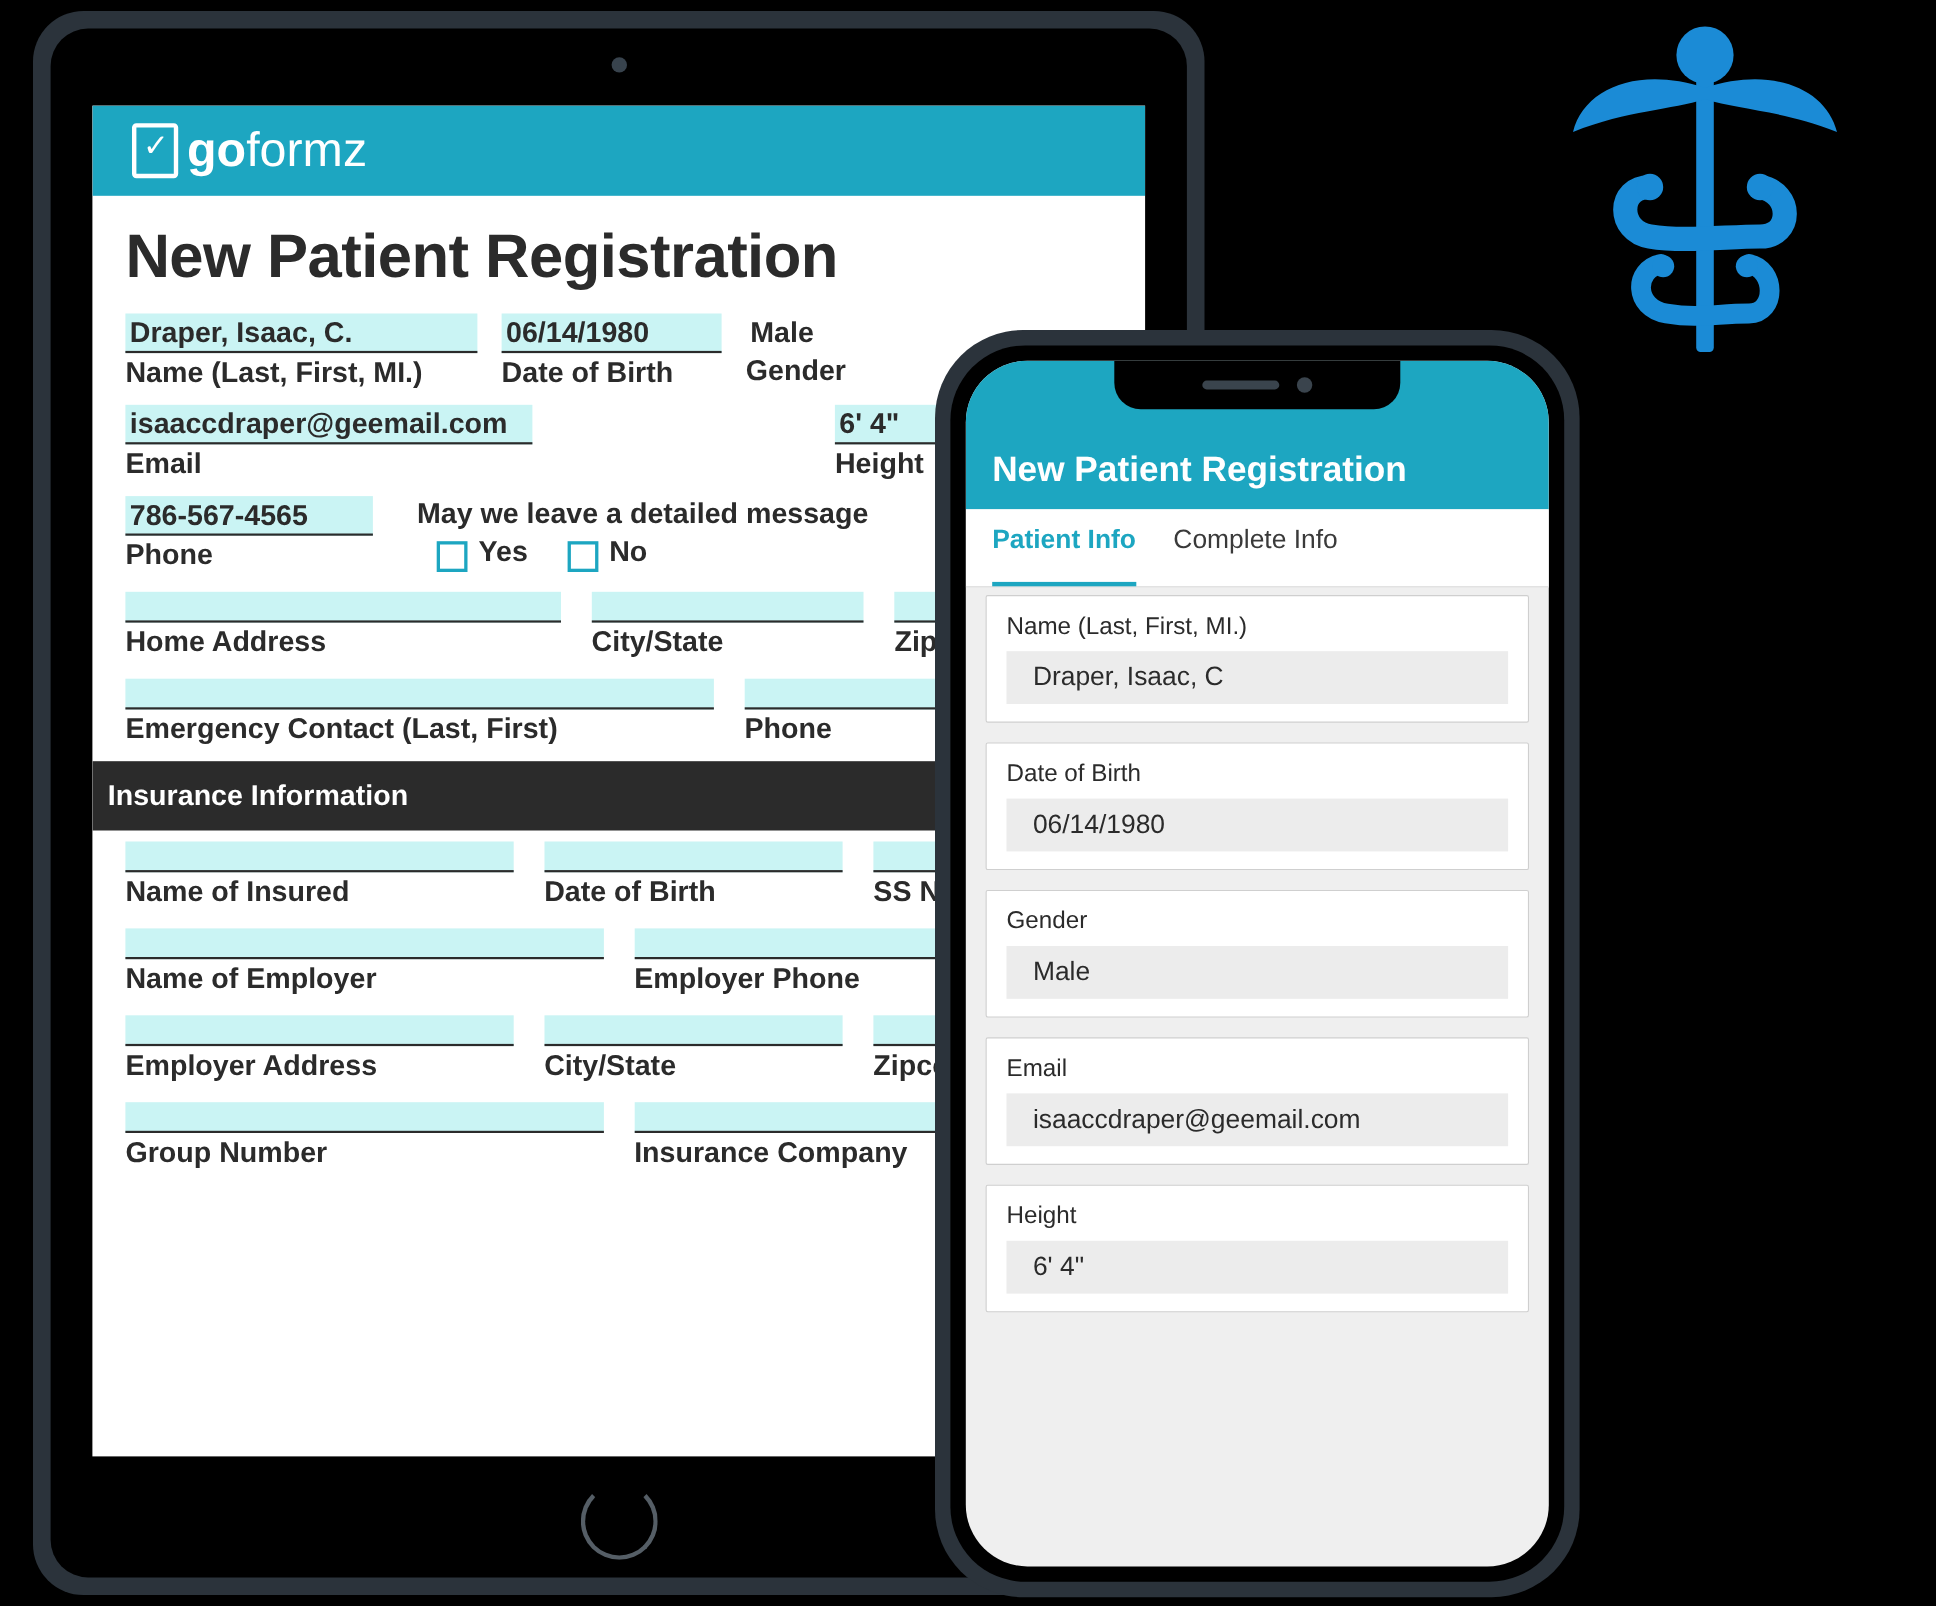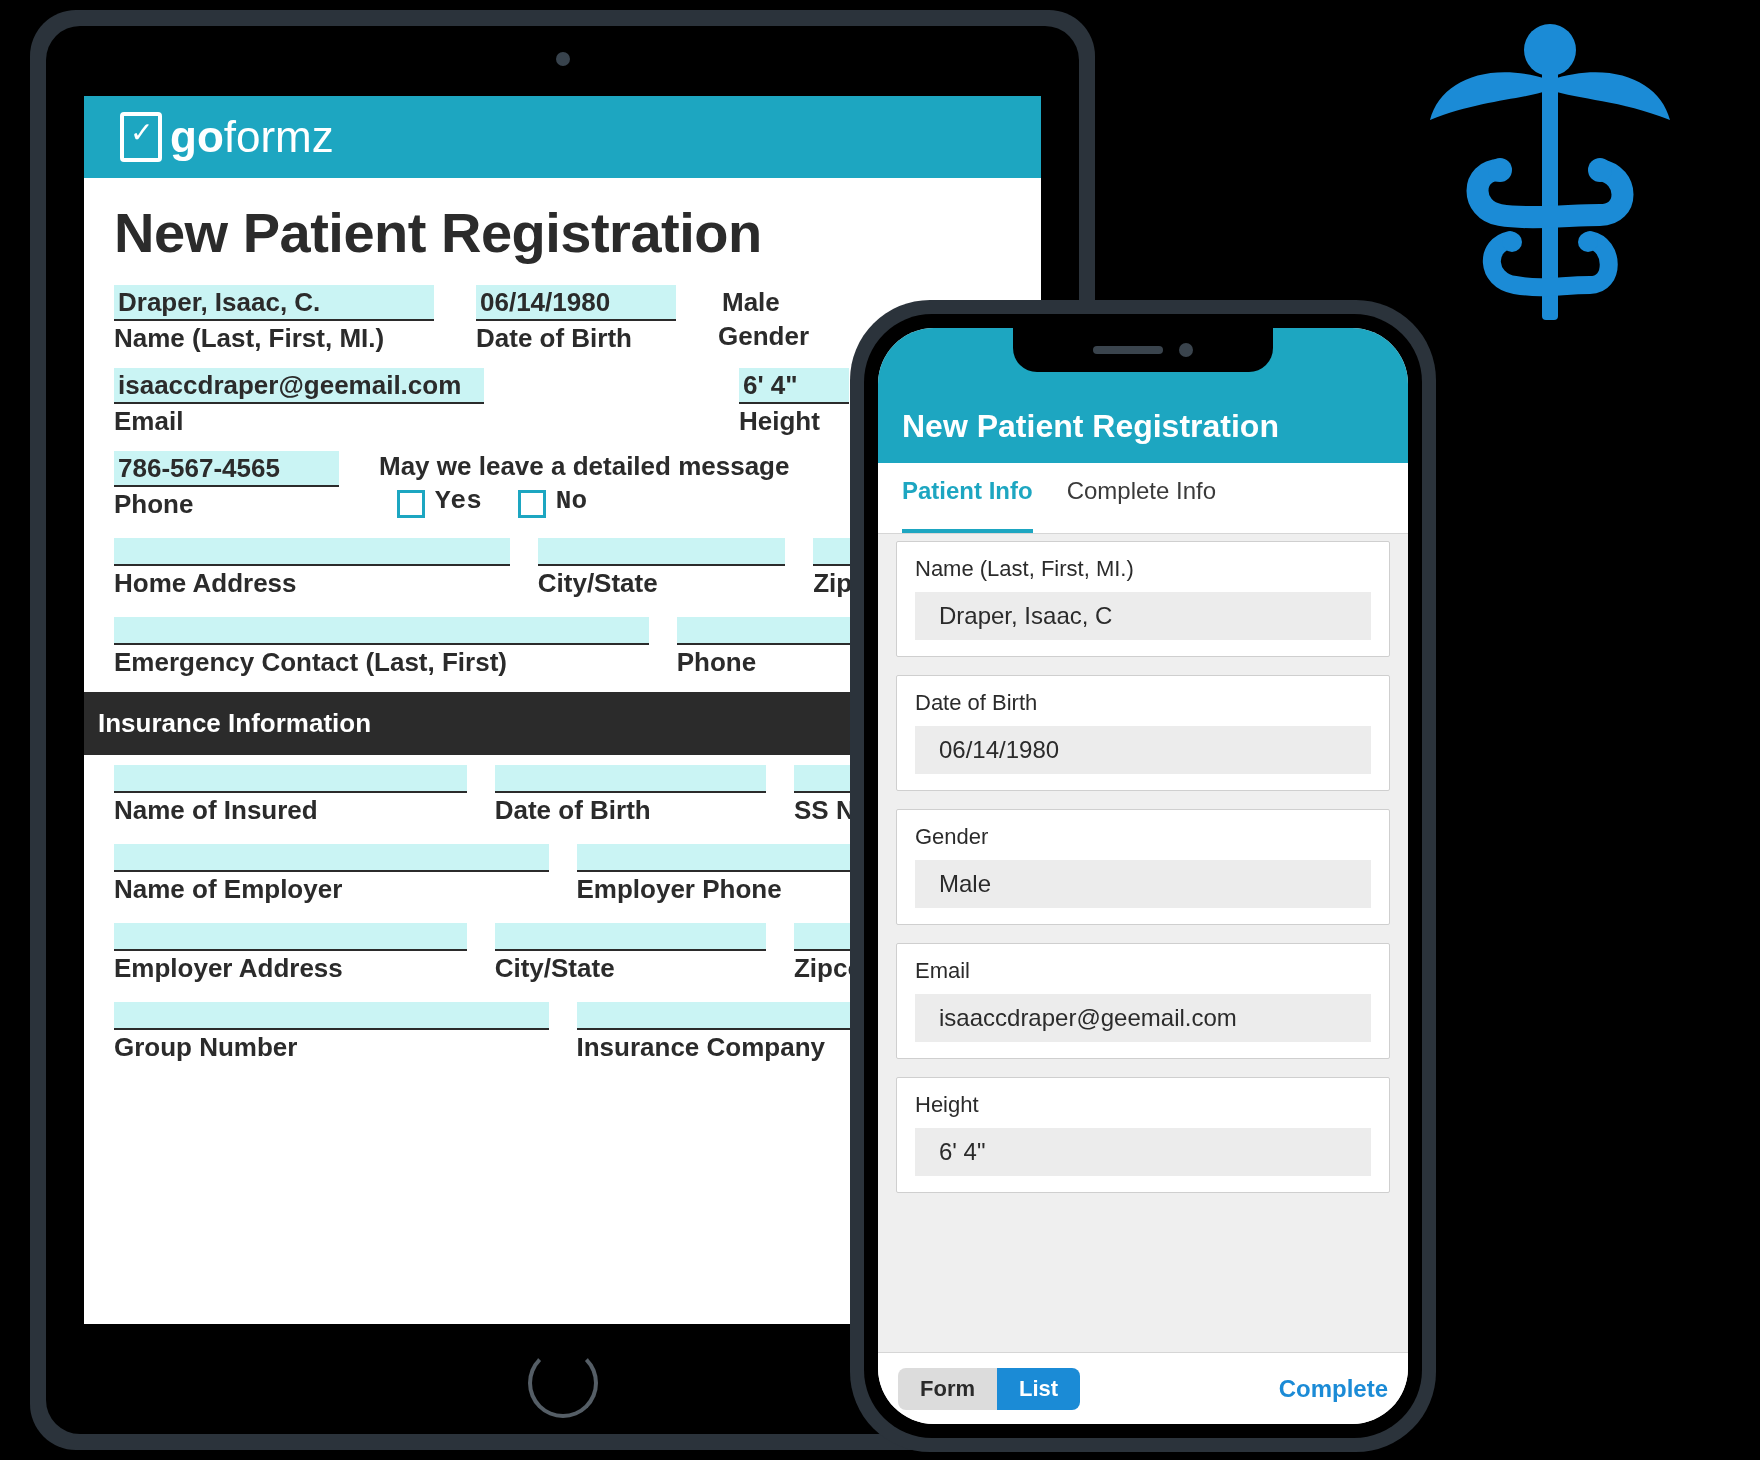--- a/index.html
+++ b/index.html
@@ -77,21 +77,21 @@
   .form-area {
     padding: 22px 30px;
     color: #2b2b2b;
   }
   .form-title {
     font-size: 56px;
     font-weight: 800;
     letter-spacing: -0.5px;
     margin-bottom: 20px;
   }
-  .row { display: flex; gap: 42px; margin-bottom: 6px; }
+  .row { display: flex; gap: 22px; margin-bottom: 6px; }
   .fld { display: flex; flex-direction: column; }
   .fld .val {
     font-size: 26px;
     font-weight: 600;
     background: #caf4f4;
     border-bottom: 2px solid #2b2b2b;
     padding: 2px 6px 1px 4px;
     white-space: nowrap;
   }
   .fld .lbl {
@@ -111,21 +111,21 @@
   .msgrow { display:flex; align-items:flex-start; margin-bottom:14px; }
   .msg-q  { font-size: 26px; font-weight: 700; margin-left: 40px; margin-bottom: 4px; white-space: nowrap; }
   .checks { display:flex; gap:36px; margin-left: 58px; align-items:center; }
   .cb {
     width: 28px; height: 28px;
     border: 3px solid #1da6c1;
     display: inline-block;
     margin-right: 10px;
     vertical-align: middle;
   }
-  .cb-lbl { font-size: 26px; font-weight: 700; font-family: Liberation Mono, monospace; }
+  .cb-lbl { font-size: 26px; font-weight: 700; }
 
   .blank-row { display:flex; gap:28px; margin-top: 18px; }
   .blank { flex:1; }
   .blank .strip {
     height: 28px;
     background: #caf4f4;
     border-bottom: 2px solid #2b2b2b;
   }
   .blank .lbl {
     font-size: 26px;
@@ -445,27 +445,20 @@
         <div class="card">
           <div class="c-lbl">Email</div>
           <div class="c-val">isaaccdraper@geemail.com</div>
         </div>
         <div class="card">
           <div class="c-lbl">Height</div>
           <div class="c-val">6' 4"</div>
         </div>
       </div>
 
-      <div class="ph-footer">
-        <div class="seg">
-          <div class="form-btn">Form</div>
-          <div class="list-btn">List</div>
-        </div>
-        <div class="complete">Complete</div>
-      </div>
 
     </div>
   </div>
 </div>
 
 <svg class="caduceus" width="300" height="340" viewBox="0 0 300 340">
   <g fill="#1b8bd6">
     <circle cx="150" cy="30" r="26"></circle>
     <rect x="142" y="50" width="16" height="250" rx="4"></rect>
     <path d="M150 60 C 90 40, 40 60, 30 100 C 80 80, 120 80, 150 70 Z"></path>

